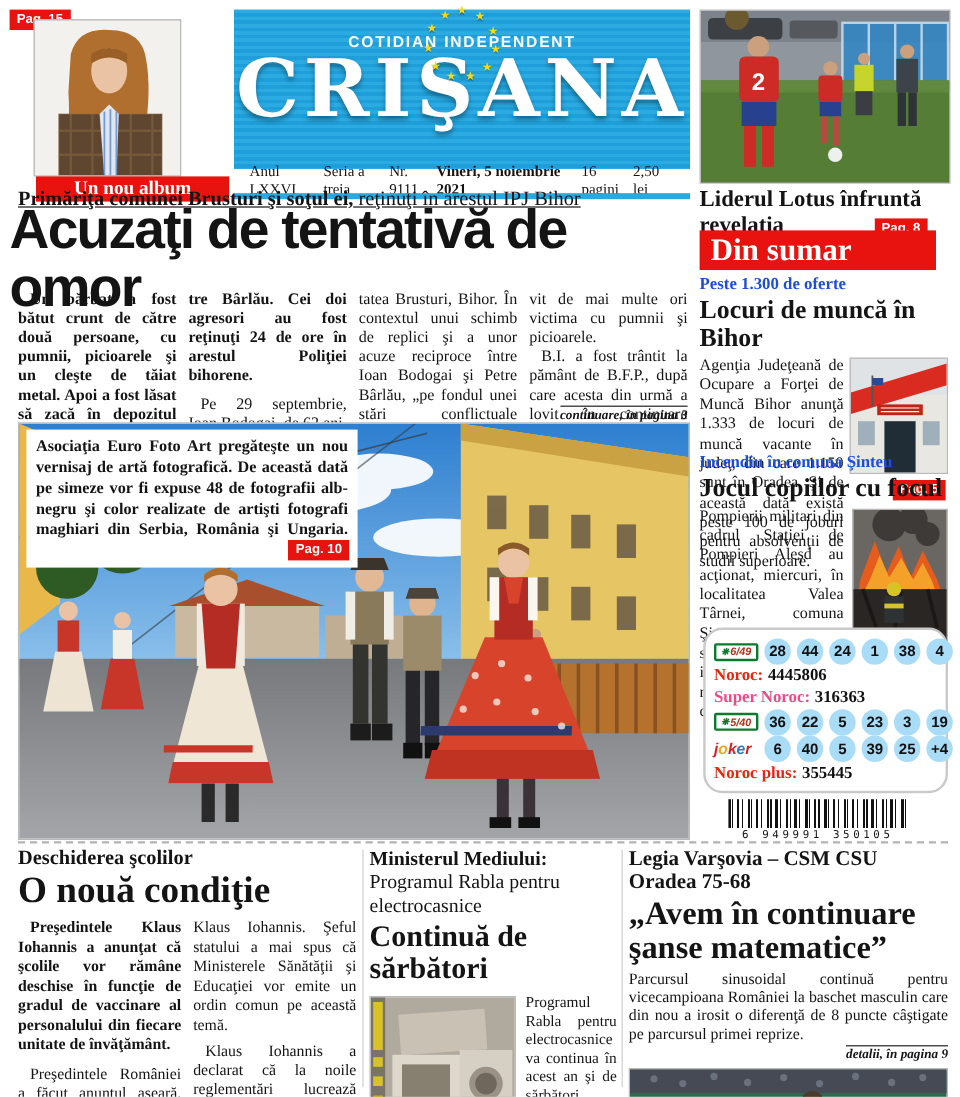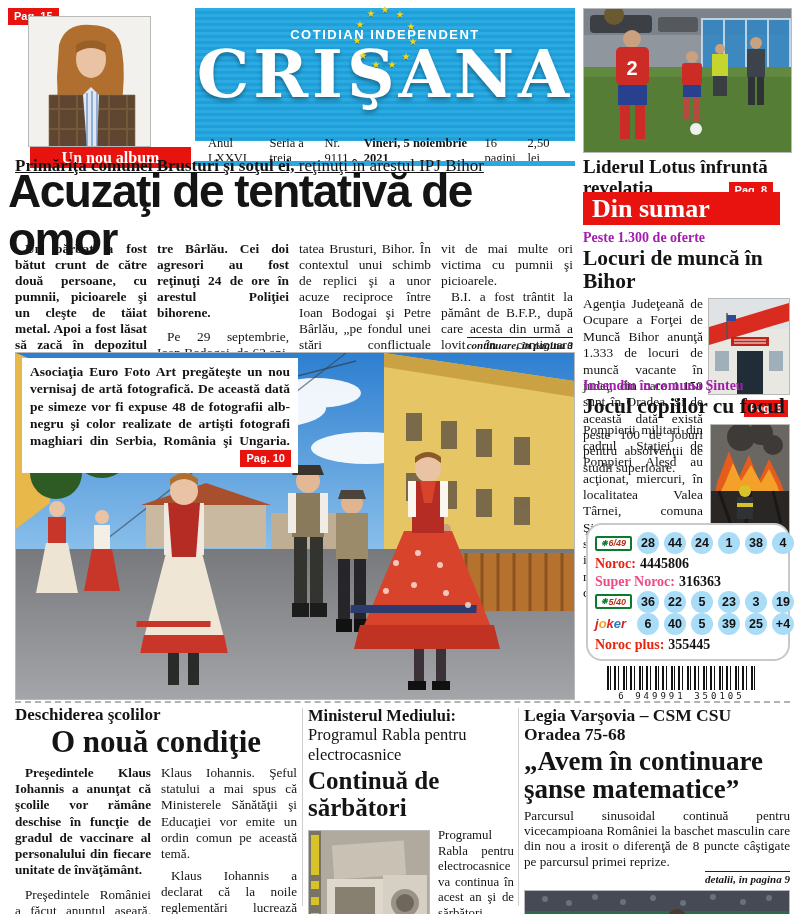--- a/index.html
+++ b/index.html
@@ -1,21 +1,21 @@
 <!DOCTYPE html>
 <html><head>
 <meta charset="utf-8">
 <style>
   html,body{margin:0;padding:0;}
   body{width:800px;height:914px;position:relative;background:#fff;color:#141414;
        font-family:"Liberation Serif",serif;overflow:hidden;}
   .abs{position:absolute;}
   .badge{display:inline-block;background:#e8120e;color:#fff;
          font:bold 11px/1 "Liberation Sans",sans-serif;padding:3px 6px;}
-  .kicker-blue{color:#a21caf;font-weight:bold;font-size:14px;font-family:Liberation Serif, serif;}
+  .kicker-blue{color:#1d4ed8;font-weight:bold;font-size:14px;font-family:Liberation Serif, serif;}
   .photoframe{border:1px solid #b9b9b9;box-sizing:border-box;overflow:hidden;background:#ddd;}
   svg{display:block;}
 
   
   #pag15{left:8px;top:8px;}
   #adele{left:28px;top:16px;width:123px;height:131px;}
   #album{left:30px;top:147px;width:161px;height:21px;background:#e8120e;color:#fff;
          text-align:center;font-weight:bold;font-size:16px;line-height:21px;}
   #masthead{left:195px;top:8px;width:380px;height:133px;
             background:repeating-linear-gradient(180deg,#2cabe2 0 3px,#1f9fd9 3px 6px);}
@@ -96,21 +96,21 @@
       background:repeating-linear-gradient(90deg,#111 0 2px,#fff 2px 3px,#111 3px 4px,#fff 4px 7px,
                  #111 7px 9px,#fff 9px 11px,#111 11px 12px,#fff 12px 16px);}
   #barcode .digits{text-align:center;font:9px "DejaVu Sans Mono",monospace;letter-spacing:3px;margin-top:1px;}
 
   
   #hdash{left:15px;top:701px;width:775px;border-top:2px dashed #b3b3b3;}
   .vrule{top:708px;height:198px;border-left:1px solid #cfcfcf;}
   #vr1{left:302px;} #vr2{left:518px;}
   .bot-kicker{font-weight:bold;font-size:17px;line-height:1.1;}
   #schools{left:15px;top:706px;width:282px;}
-  #schools .head{font-weight:bold;font-size:31px;line-height:1.05;margin:1px 0 7px 0;text-align:center;}
+  #schools .head{font-weight:bold;font-size:31px;line-height:1.05;margin:1px 0 7px 0;}
   #schools .cols{display:flex;gap:10px;font-size:13.2px;line-height:1.22;}
   #schools .c{width:136px;text-align:justify;}
   #schools .lead{font-weight:bold;margin:0 0 9px 0;}
   #schools p{margin:0;}
 
   #rabla{left:308px;top:706px;width:206px;}
   #rabla .kicker{font-size:16.5px;line-height:1.18;}
   #rabla .head{font-weight:bold;font-size:25px;line-height:1.05;margin:4px 0 7px 0;}
   #rabla .row{position:relative;min-height:140px;}
   #rabla .photo{position:absolute;left:0;top:2px;}

